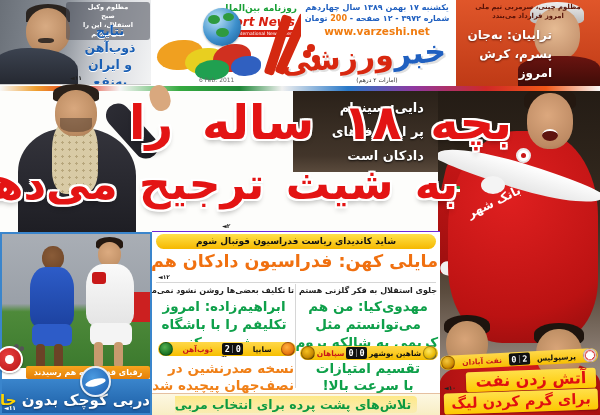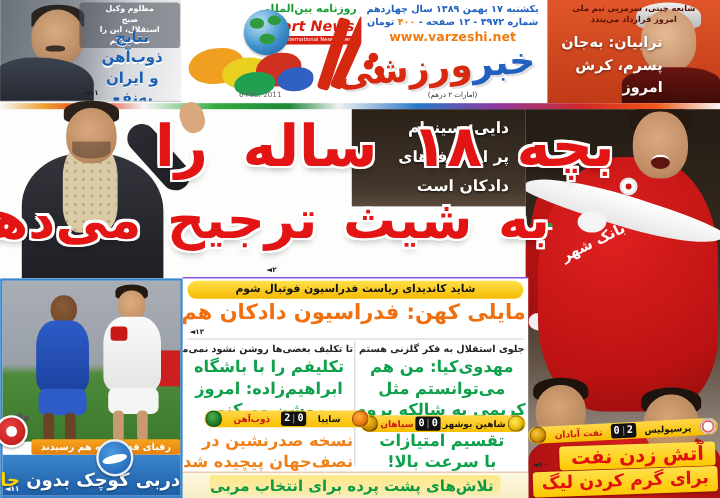--- a/index.html
+++ b/index.html
@@ -182,36 +182,36 @@
     <div class="abs blob" style="left:44px;top:60px;width:34px;height:20px;background:#20a050"></div>
     <div class="abs blob" style="left:80px;top:56px;width:30px;height:20px;background:#3060c0"></div>
     <div class="abs red-slash" style="left:122px;top:14px;width:10px;height:62px;transform:rotate(18deg)"></div>
     <div class="abs red-slash" style="left:136px;top:12px;width:10px;height:64px;transform:rotate(24deg)"></div>
     <div class="abs" id="date-en">6 Feb. 2011</div>
   </div>
 
   <div class="abs" id="masthead">
     <div class="abs" id="mh-date">یکشنبه ۱۷ بهمن ۱۳۸۹ سال چهاردهم</div>
     <div class="abs" id="mh-issue">
-      <span>شماره ۳۹۷۲ - ۱۲ صفحه - </span><span class="price">۴۰۰</span><span> تومان</span>
+      <span>شماره ۳۹۷۲ - ۱۲ صفحه - </span><span class="price">200</span><span> تومان</span>
     </div>
     <div class="abs" id="mh-site">www.varzeshi.net</div>
     <div class="abs" id="mh-logo">
       <span class="b">خبر</span><span class="r">ورزشی</span>
     </div>
     <div class="abs" id="mh-dots"></div>
     <div class="abs" id="mh-uae">(امارات ۲ درهم)</div>
   </div>
 
   <div class="abs" id="tr-story">
     <div class="abs tr-hair"></div>
     <div class="abs tr-head"></div>
     <div class="abs tr-body"></div>
     <div class="abs" id="tr-kicker">
-      <span>شایعه چینی، سرمربی تیم ملی</span><br>
+      <span>مظلوم چینی، سرمربی تیم ملی</span><br>
       <span>امروز قرارداد می‌بندد</span>
     </div>
     <div class="abs" id="tr-headline">
       <span>ترابیان: به‌جان</span><br>
       <span>پسرم، کرش امروز</span><br>
       <span>وارد ایران نمی‌شود</span>
     </div>
   </div>
 
   <div class="abs" id="rainbow"></div>
@@ -267,38 +267,38 @@
     <div class="abs col" style="left:146px;top:54px">
       <div class="kick">جلوی استقلال به فکر گلزنی هستم</div>
       <div class="green">مهدوی‌کیا: من هم</div>
       <div class="green">می‌توانستم مثل</div>
       <div class="green">کریمی به شالکه بروم</div>
       <div class="marker">۲◄</div>
     </div>
 
     <div class="abs col" style="left:2px;top:54px">
       <div class="kick">تا تکلیف بعضی‌ها روشن نشود نمی‌مانم</div>
+      <div class="green">ابراهیم‌زاده: امروز</div>
       <div class="green">تکلیفم را با باشگاه</div>
-      <div class="green">ابراهیم‌زاده: امروز</div>
       <div class="green">روشن می‌کنم</div>
       <div class="marker">۲◄</div>
     </div>
 
     <div class="abs matchbar" style="left:148px;top:114px;width:138px">
       <span class="mlogo" style="background:radial-gradient(circle at 40% 35%,#f5c020,#c88a00 60%,#30280a)"></span>
       <span class="mname red">سپاهان</span>
       <span class="scorebox">
           <span>0</span>
           <span class="sep"></span>
           <span>0</span>
         </span>
       <span class="mname blk">شاهین بوشهر</span>
       <span class="mlogo" style="background:radial-gradient(circle at 40% 35%,#ffe860,#e8b800 60%,#204080)"></span>
     </div>
-    <div class="abs matchbar" style="left:18px;top:110px;width:138px">
+    <div class="abs matchbar" style="left:6px;top:110px;width:138px">
       <span class="mlogo" style="background:radial-gradient(circle at 40% 35%,#55b050,#1f7a28 60%,#0e4a14)"></span>
       <span class="mname red">ذوب‌آهن</span>
       <span class="scorebox">
           <span>2</span>
           <span class="sep"></span>
           <span>0</span>
         </span>
       <span class="mname blk">سایپا</span>
       <span class="mlogo" style="background:radial-gradient(circle at 40% 35%,#ffb040,#e87810 60%,#903c00)"></span>
     </div>

